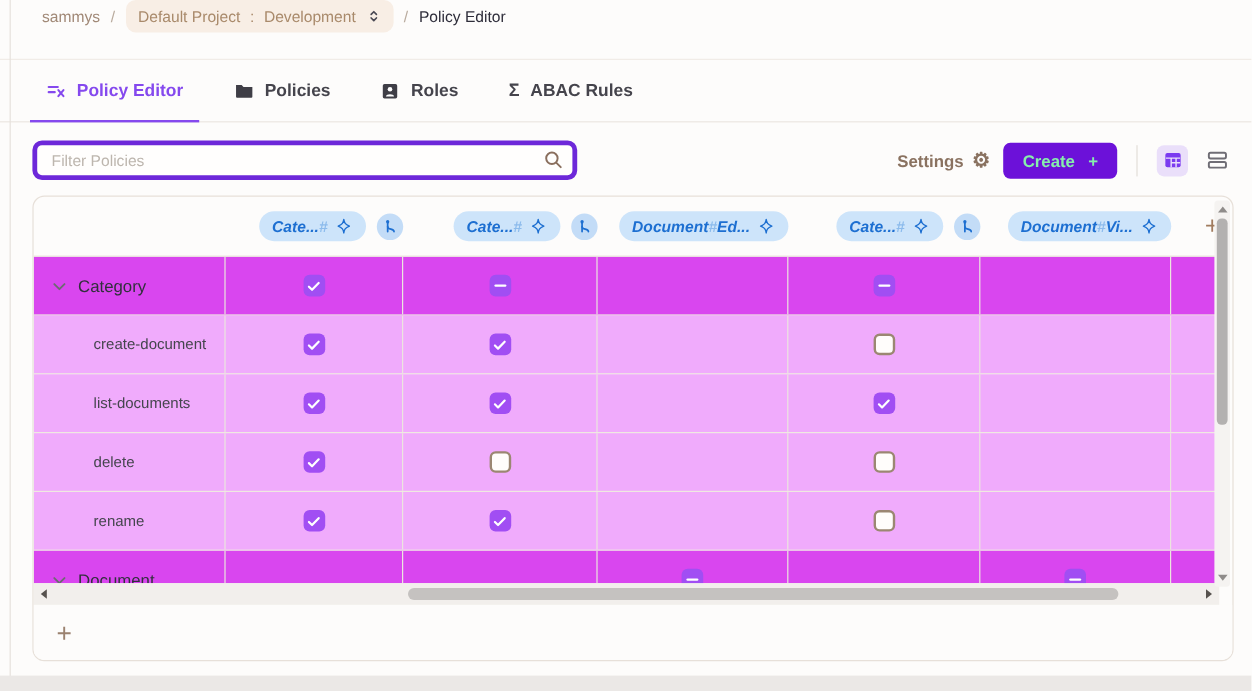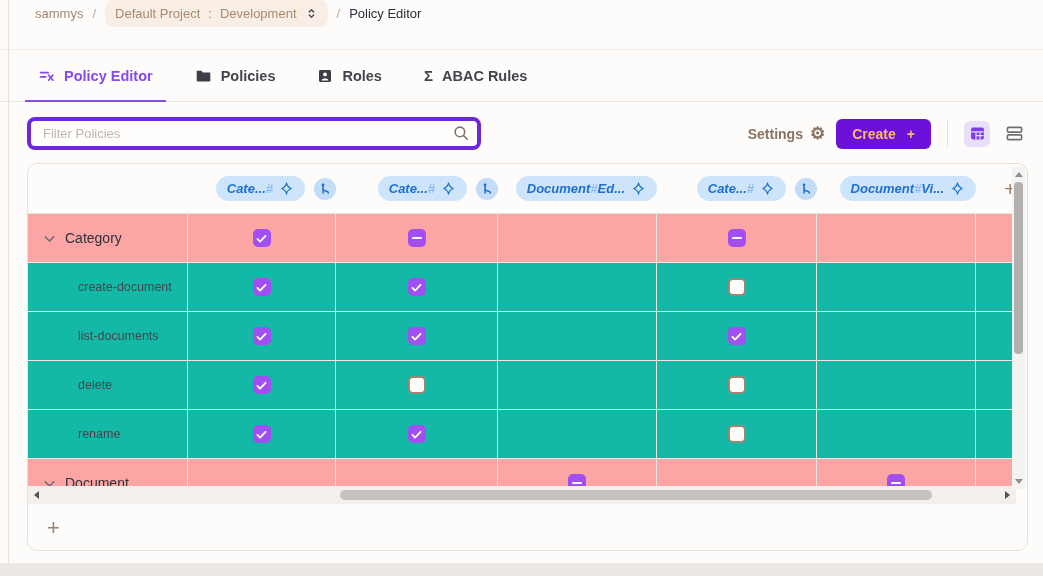--- a/index.html
+++ b/index.html
@@ -37,38 +37,38 @@
 
   
   .toolbar { margin-top:15px; padding:0 16px 0 27px; display:flex; align-items:center; }
   .filter-wrap { position:relative; width:454px; }
   .filter-input { width:100%; height:33px; border:4px solid #6d28d9; border-radius:8px; padding:0 38px 0 12px; font-size:13px; color:#4a4a52; background:#fffefd; font-family:inherit; }
   .filter-input::placeholder { color:#bdb6ae; }
   .search-ic { position:absolute; right:11px; top:7px; }
   .tb-right { margin-left:auto; display:flex; align-items:center; gap:11px; }
   .settings { display:flex; align-items:center; gap:7px; font-size:14px; font-weight:600; color:#8a7260; cursor:pointer; }
   .gear { font-size:17px; color:#8a7260; line-height:1; }
-  .create-btn { background:#6c11d9; color:#fdba74; border:none; border-radius:6px; padding:7px 16px; font-size:14px; font-weight:700; display:flex; align-items:center; gap:11px; cursor:pointer; font-family:inherit; }
+  .create-btn { background:#6c11d9; color:#86efac; border:none; border-radius:6px; padding:7px 16px; font-size:14px; font-weight:700; display:flex; align-items:center; gap:11px; cursor:pointer; font-family:inherit; }
   .vdiv { width:1px; height:26px; background:#e3ded8; margin:0 5px; }
   .vtoggle { width:26px; height:26px; border-radius:6px; display:flex; align-items:center; justify-content:center; cursor:pointer; }
   .vtoggle.active { background:#eadffa; }
 
   
   .card { margin:13px 14px 0 27px; width:1001px; height:388px; border:1px solid #e7e0d9; border-radius:10px; background:#fdfcfb; position:relative; overflow:hidden; }
   .grid-header { display:flex; align-items:center; height:50px; border-bottom:1px solid #e9e2da; width:988px; }
   .col-head { display:flex; align-items:center; justify-content:flex-end; height:100%;font-style:italic; }
   .res-pill { background:#cde4fa; border-radius:999px; padding:5px 11px; display:flex; align-items:center; gap:6px; font-size:13px; font-weight:600; color:#1d6fd1; cursor:pointer; white-space:nowrap; }
   .res-pill .hash { color:#8cbbec; }
   .hier-btn { width:22px; height:22px; border-radius:50%; background:#c3dcf7; display:flex; align-items:center; justify-content:center; margin-left:9px; cursor:pointer; flex:0 0 auto; }
   .add-col { color:#a17c5f; font-size:21px; font-weight:400; cursor:pointer; line-height:1; }
 
   .grid-body { width:988px; height:272px; overflow:hidden; }
   .grow { display:flex; height:49px; border-bottom:1px solid #f0e9e1; }
-  .grow.action { background:#14b8a6; }
-  .grow.group { background:#fca5a5; }
+  .grow.action { background:#f0abfc; }
+  .grow.group { background:#d946ef; }
   .lbl-cell { width:160px; height:100%; display:flex; align-items:center; border-right:1px solid #ece5de; }
   .lbl-cell.group { padding-left:13px; gap:7px; font-size:14px; color:#30303b; font-weight:500; }
   .lbl-cell.action { padding-left:50px; font-size:12.5px; color:#45454e; }
   .chev { display:inline-flex; cursor:pointer; }
   .gcell { height:100%; display:flex; align-items:center; justify-content:center; border-right:1px solid #ece5de; }
   .gcell.nob { border-right:none; }
   .cb { width:18px; height:18px; border-radius:5px; cursor:pointer; display:flex; align-items:center; justify-content:center; }
   .cb.checked, .cb.indeterminate { background:#a14ef3; }
   .cb.unchecked { background:#fffdfb; border:2px solid #9b8772; }
   .cb .dash { width:10px; height:2.5px; background:#fff; border-radius:2px; }

